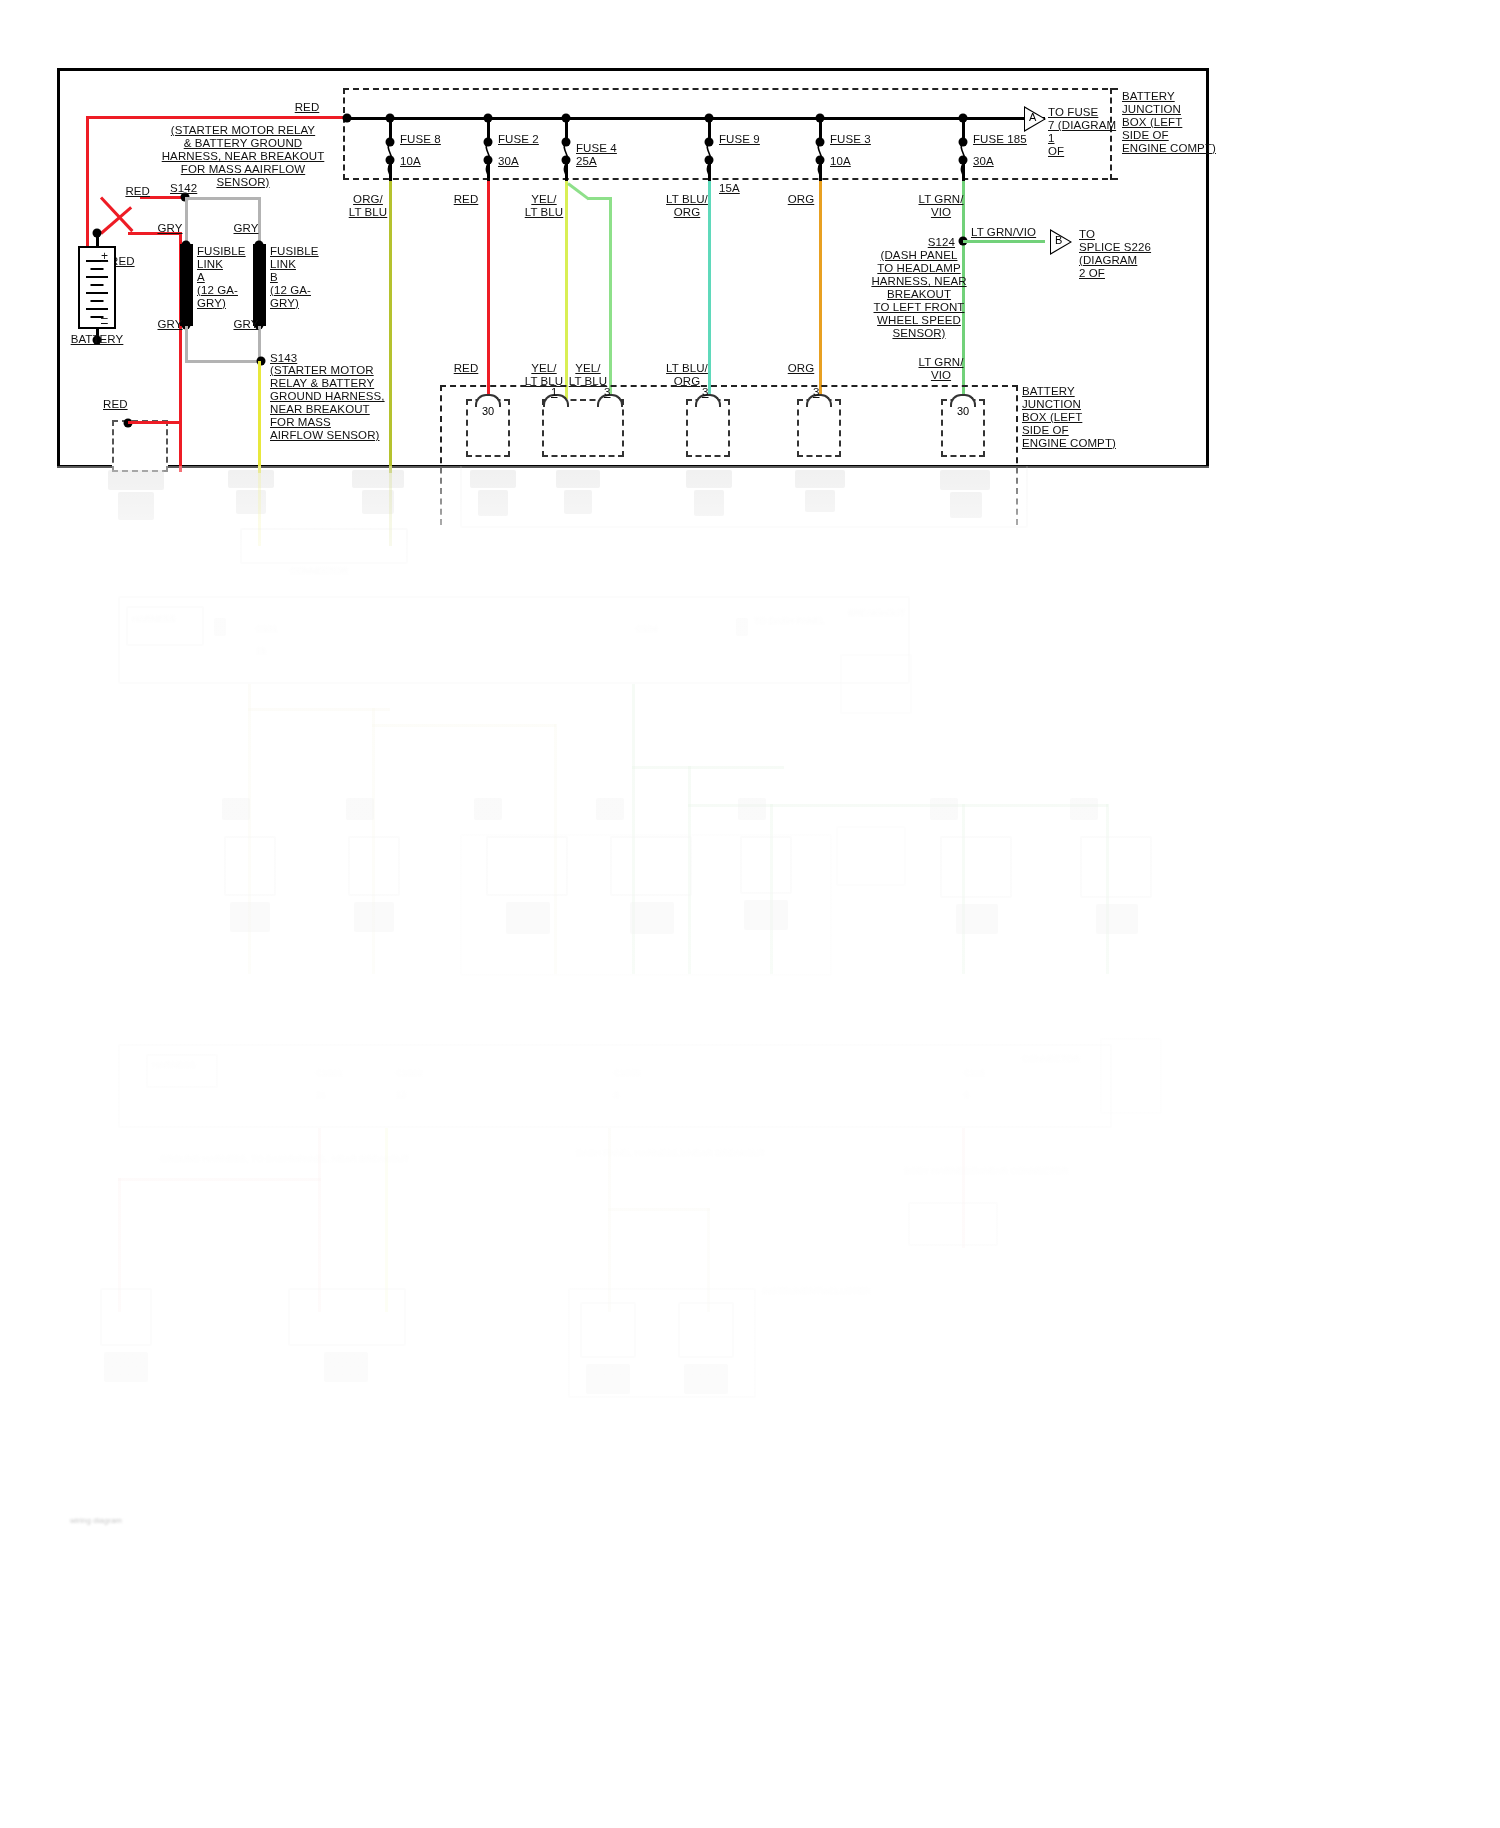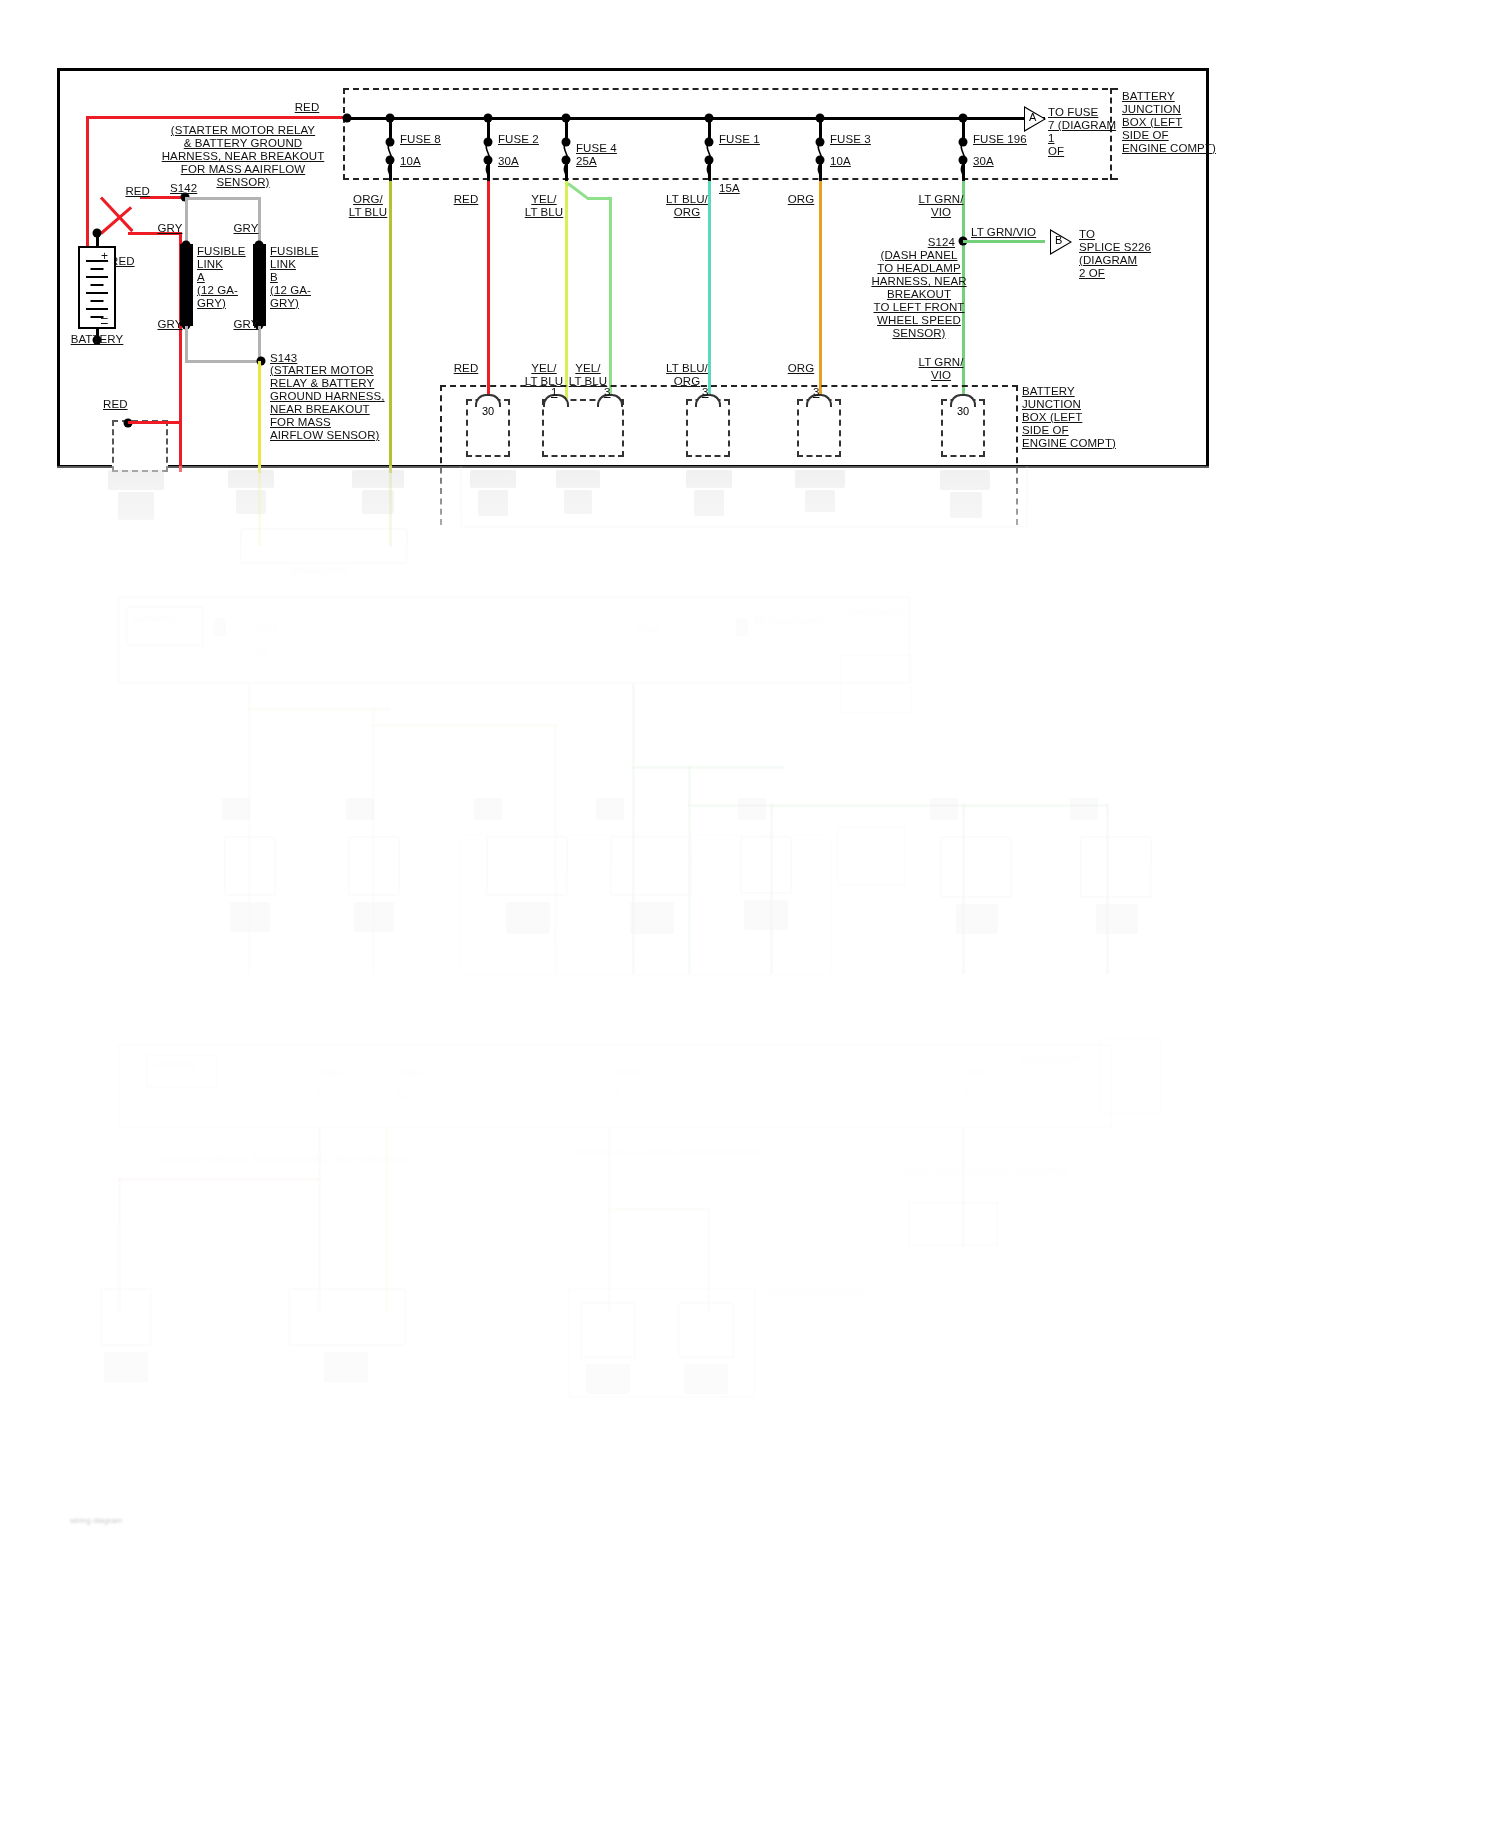--- a/index.html
+++ b/index.html
@@ -205,21 +205,21 @@
 LT BLU</span>
 
   <div class="dot" style="left:709px;top:118px;"></div>
   <div class="w wv blk" style="left:708px;top:118px;height:25px;"></div>
   <div class="dot" style="left:709px;top:142px;"></div>
   <svg class="fuse-sq" style="left:702px;top:142px;" viewBox="0 0 14 34">
       <path d="M7 0 C1 8 13 14 7 22 C3 28 7 30 7 34" stroke="#000" stroke-width="1.6" fill="none"></path>
     </svg>
   <div class="dot" style="left:709px;top:160px;"></div>
   <div class="w wv blk" style="left:708px;top:160px;height:21px;"></div>
-  <span class="lbl" style="left:719px;top:133px;">FUSE 1</span>
+  <span class="lbl" style="left:719px;top:133px;">FUSE 9</span>
   <span class="lbl" style="left:719px;top:155px;margin-top:27px;">15A</span>
   <div class="w wv" style="left:708px;top:181px;height:228px;background:#5fd9bb;"></div>
   <span class="lbl c" style="left:687px;top:193px;">LT BLU/
 ORG</span>
   <span class="lbl c" style="left:687px;top:362px;">LT BLU/
 ORG</span>
 
   <div class="dot" style="left:820px;top:118px;"></div>
   <div class="w wv blk" style="left:819px;top:118px;height:25px;"></div>
   <div class="dot" style="left:820px;top:142px;"></div>
@@ -235,21 +235,21 @@
   <span class="lbl c" style="left:801px;top:362px;">ORG</span>
 
   <div class="dot" style="left:963px;top:118px;"></div>
   <div class="w wv blk" style="left:962px;top:118px;height:25px;"></div>
   <div class="dot" style="left:963px;top:142px;"></div>
   <svg class="fuse-sq" style="left:956px;top:142px;" viewBox="0 0 14 34">
       <path d="M7 0 C1 8 13 14 7 22 C3 28 7 30 7 34" stroke="#000" stroke-width="1.6" fill="none"></path>
     </svg>
   <div class="dot" style="left:963px;top:160px;"></div>
   <div class="w wv blk" style="left:962px;top:160px;height:21px;"></div>
-  <span class="lbl" style="left:973px;top:133px;">FUSE 196</span>
+  <span class="lbl" style="left:973px;top:133px;">FUSE 185</span>
   <span class="lbl" style="left:973px;top:155px;">30A</span>
   <div class="w wv" style="left:962px;top:181px;height:228px;background:#72d17a;"></div>
   <span class="lbl c" style="left:941px;top:193px;">LT GRN/
 VIO</span>
   <span class="lbl c" style="left:941px;top:356px;">LT GRN/
 VIO</span>
 
   <div class="dot" style="left:963px;top:241px;"></div>
   <span class="lbl r" style="left:955px;top:236px;">S124</span>
   <span class="lbl c" style="left:919px;top:249px;text-align:center;">(DASH PANEL

